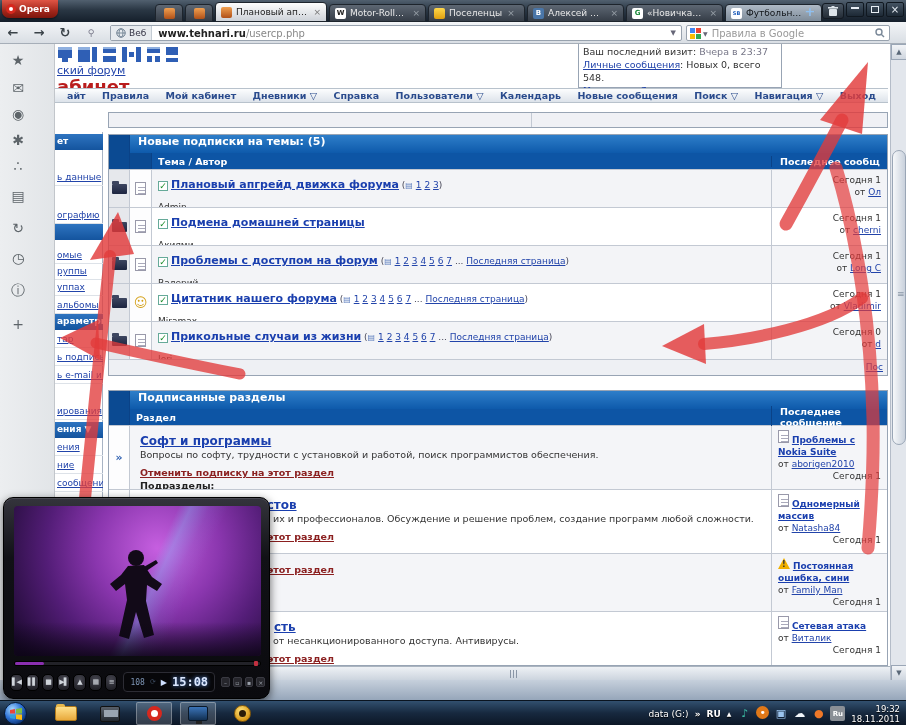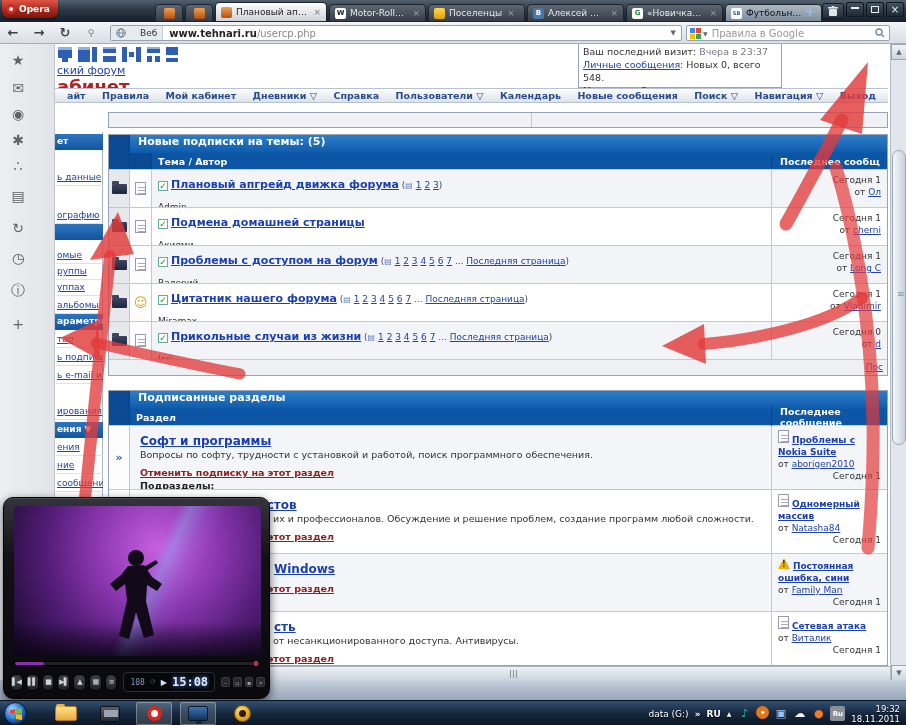--- a/index.html
+++ b/index.html
@@ -41,21 +41,21 @@
   .glyph-min{width:8px;height:3px;border-bottom:2px solid #e8eef4;margin-top:-4px;}
   .glyph-max{width:8px;height:7px;border:1px solid #e8eef4;}
 
   .addressbar{position:absolute;left:0;top:22px;width:906px;height:22px;
     background:linear-gradient(180deg,#f3f5f7,#d9dee4);border-bottom:1px solid #a6aeb8;z-index:20;
     display:flex;align-items:center;}
   .navbtn{color:#3a4248;font-size:13px;font-weight:bold;width:26px;text-align:center;}
   .urlfield{position:absolute;left:110px;top:3px;width:572px;height:16px;background:#fff;
     border:1px solid #98a2ae;border-radius:2px;display:flex;align-items:center;font-size:10px;}
   .urlbadge{background:#e7ebef;height:14px;border-right:1px solid #c4ccd4;border-radius:1px 0 0 1px;
-    display:flex;align-items:center;gap:14px;padding:0 5px;color:#334;font-size:9px;}
+    display:flex;align-items:center;gap:3px;padding:0 5px;color:#334;font-size:9px;}
   .urltext{padding-left:6px;color:#888;}
   .urltext b{color:#222;}
   .urlarrow{margin-left:auto;padding-right:5px;color:#667;font-size:7px;}
   .searchfield{position:absolute;left:686px;top:3px;width:204px;height:16px;background:#fff;
     border:1px solid #98a2ae;border-radius:2px;display:flex;align-items:center;font-size:10px;color:#999;}
   .gicon{width:11px;height:11px;margin:0 2px 0 3px;display:grid;grid-template-columns:5px 5px;gap:1px;}
   .gicon i{display:block;width:5px;height:5px;}
   .sarrow{color:#667;font-size:6px;margin-right:4px;}
 
   
@@ -510,21 +510,21 @@
       <div class="tsub">
         <div class="ic-col" style="background:#0b4a92"></div>
         <div class="main-col">Раздел</div>
         <div class="last-col">Последнее сообщение</div>
       </div>
       <div id="t2rows">
           <div class="s-row alt" style="height: 64px;">
             <div class="c1">»</div>
             <div class="cm">
               <div><a class="sec-title">Софт и программы</a></div>
-              <div class="sec-desc">Вопросы по софту, трудности с установкой и работой, поиск программного обеспечения.</div>
+              <div class="sec-desc">Вопросы по софту, трудности с установкой и работой, поиск программистов обеспечения.</div>
               <div><a class="sec-unsub">Отменить подписку на этот раздел</a></div>
               <div class="sec-sublabel">Подразделы:</div>
             </div>
             <div class="c4">
               <div class="lline"><span class="paper"></span> <a>Проблемы с Nokia Suite</a></div>
               <div>от <a class="lnk">aborigen2010</a></div>
               <div class="dline">Сегодня 1</div>
             </div>
           </div>
           <div class="s-row" style="height: 64px;">
@@ -537,21 +537,20 @@
             </div>
             <div class="c4">
               <div class="lline"><span class="paper"></span> <a>Одномерный массив</a></div>
               <div>от <a class="lnk">Natasha84</a></div>
               <div class="dline">Сегодня 1</div>
             </div>
           </div>
           <div class="s-row alt" style="height: 58px;">
             <div class="c1">»</div>
             <div class="cm">
-              <div style="padding-left: 134px;"><a class="sec-title">Windows</a></div>
               <div><a class="sec-unsub">Отменить подписку на этот раздел</a></div>
               <div class="sec-sublabel">Подразделы:</div>
             </div>
             <div class="c4">
               <div class="lline"><span class="warnico"></span> <a>Постоянная ошибка, сини</a></div>
               <div>от <a class="lnk">Family Man</a></div>
               <div class="dline">Сегодня 1</div>
             </div>
           </div>
           <div class="s-row" style="height: 54px;">

